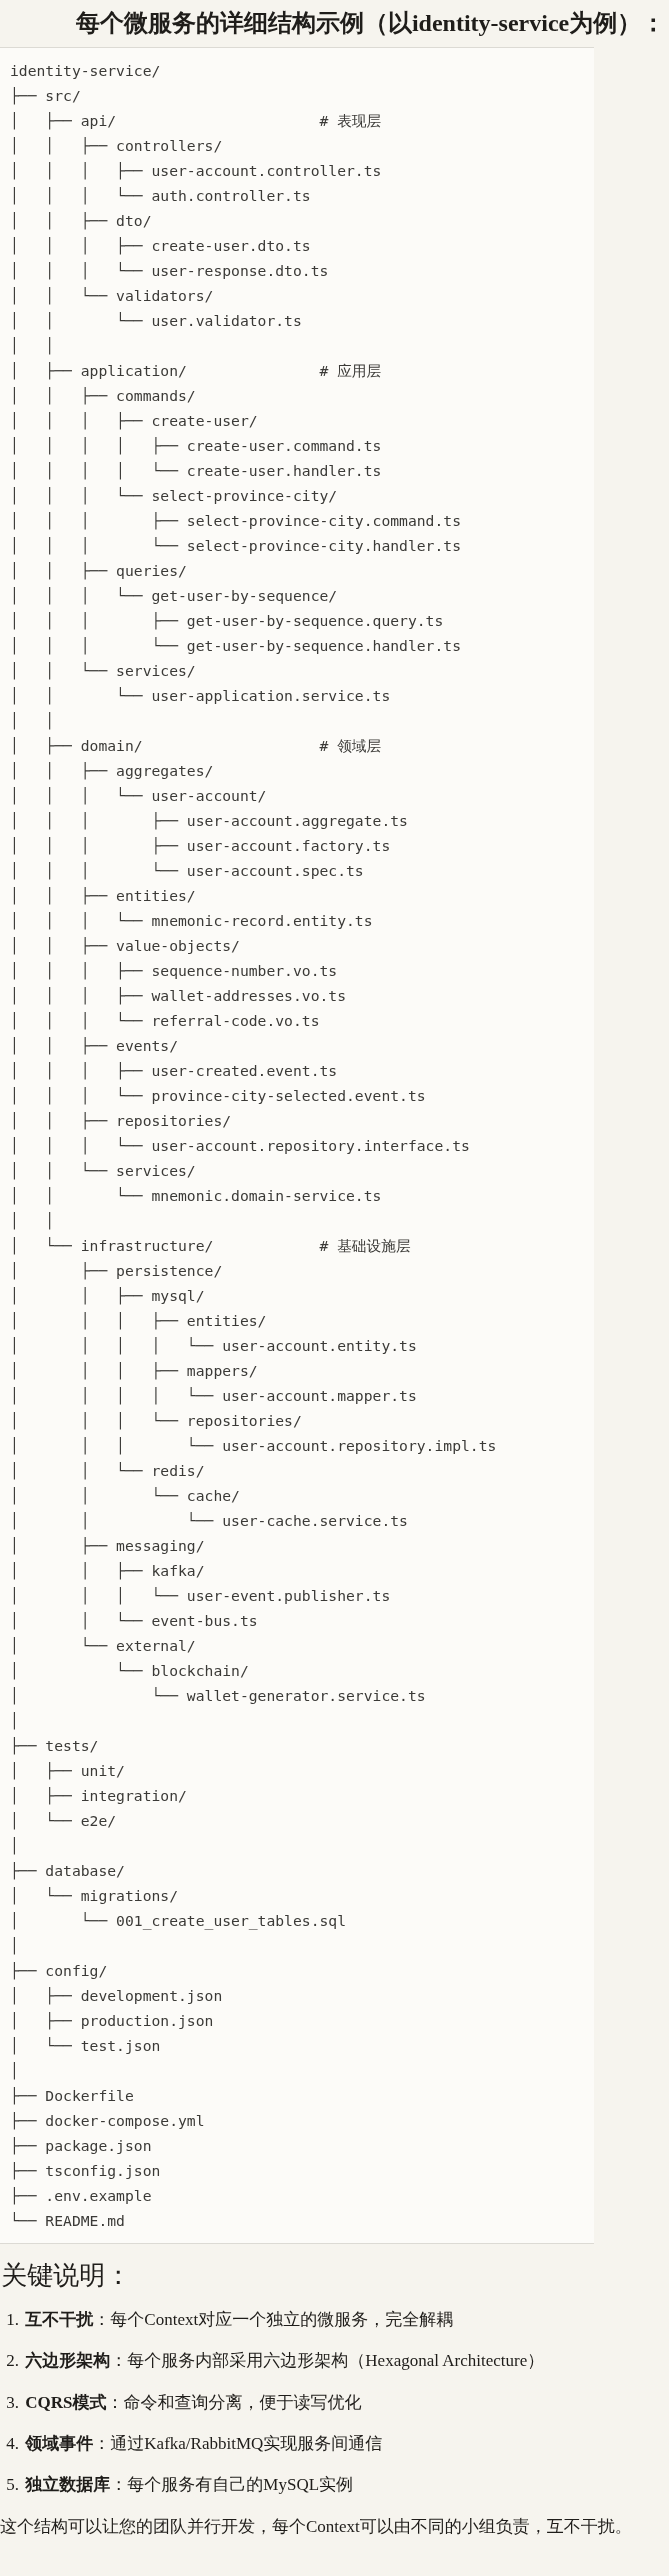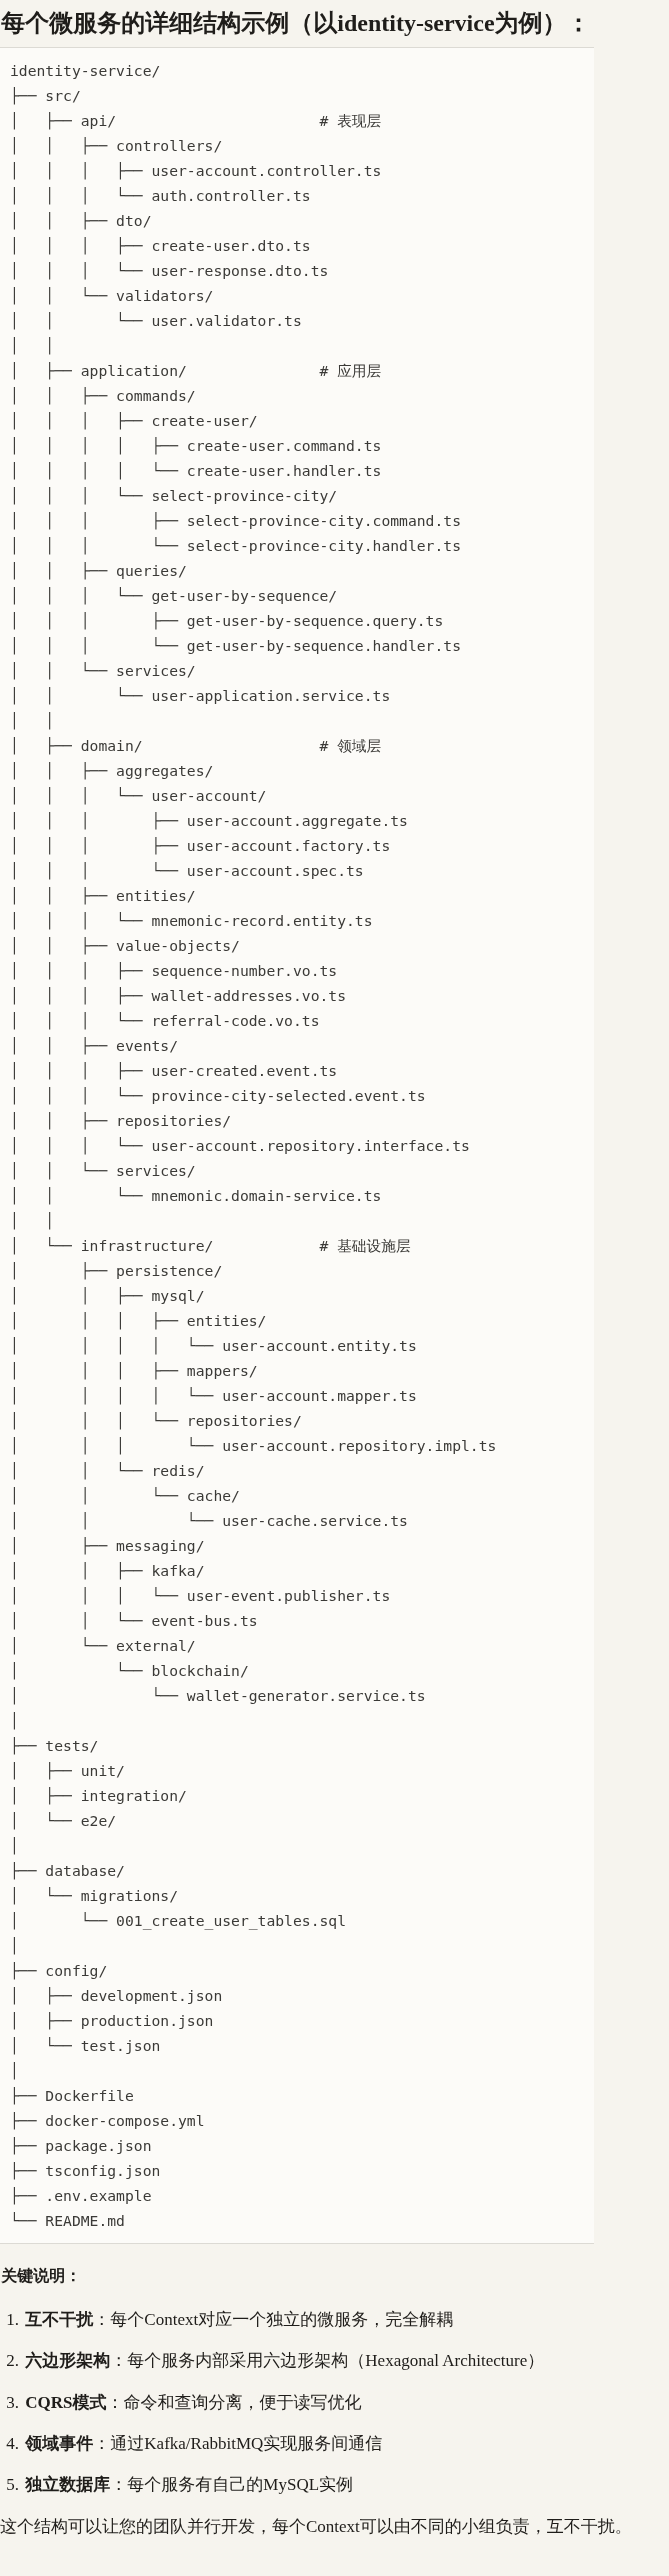--- a/index.html
+++ b/index.html
@@ -18,40 +18,41 @@
     background:var(--page-bg);
     color:var(--body-text);
     font-family:"Liberation Serif","DejaVu Serif",serif;
   }
   .doc-title{
     font-size:24px;
     font-weight:700;
     line-height:31px;
     margin:8.1px 3.8px 0 1.3px;
     white-space:nowrap;
+    text-align:right;
   }
   .codeblock{
     margin-top:7.5px;
     background:var(--code-bg);
     border-top:0.6px solid var(--code-border);
     border-bottom:0.6px solid var(--code-border);
     padding:10px 5px 10px 10px;
     width:594px;
   }
   .codeblock pre{
     margin:0;
     font-family:"DejaVu Sans Mono","Liberation Mono",monospace;
     font-size:14.7px;
     line-height:25px;
     color:var(--code-text);
     white-space:pre;
   }
   .notes-title{
-    font-size:16px;
-    font-weight:700;
+    font-size:26px;
+    font-weight:400;
     line-height:29px;
     margin:17px 0 0 1.3px;
   }
   .notes{
     list-style:none;
     margin:17.5px 0 0 0;
     padding:0 0 0 6.3px;
     font-size:17px;
     line-height:25px;
   }

